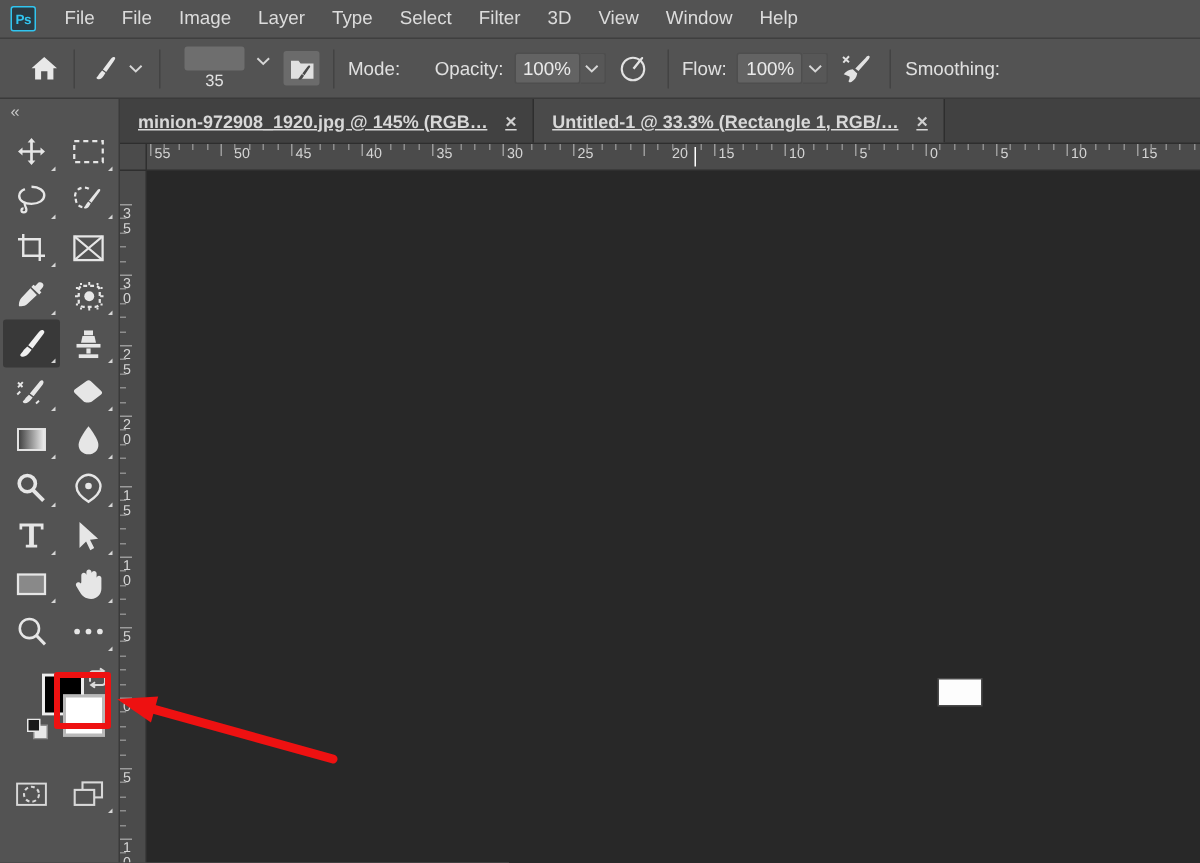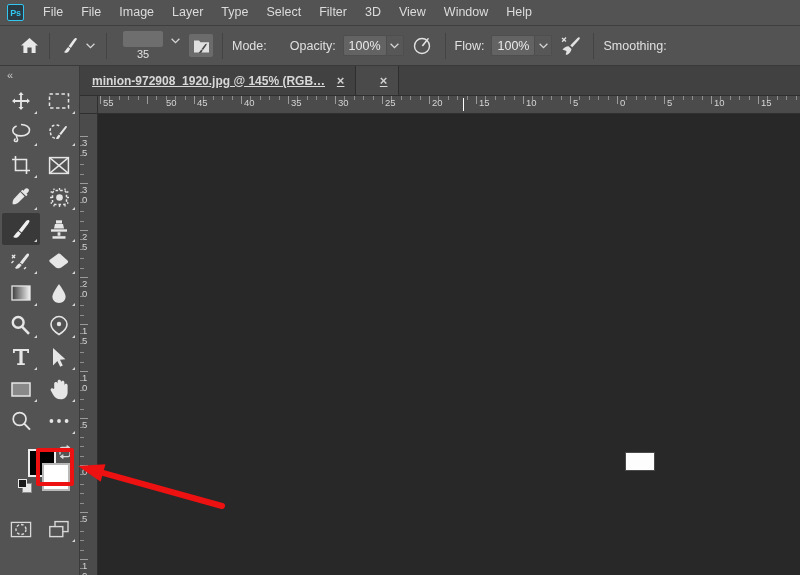--- a/index.html
+++ b/index.html
@@ -517,34 +517,35 @@
       </div>
     </div>
   </div>
 
   <div class="tabbar">
     <div class="tab">
       <span class="tab-label">minion-972908_1920.jpg @ 145% (RGB…</span>
       <span class="tab-close">×</span>
     </div>
     <div class="tab active">
+      <span class="tab-label">Untitled-1 @ 33.3% (Rectangle 1, RGB/…</span>
       <span class="tab-close">×</span>
     </div>
   </div>
 
   <div class="ruler-corner"></div>
   <div class="ruler-h">
       <div class="rh-tick major" style="left: 2px;"></div>
       <div class="rh-num" style="left: 3px; text-align: center;">55</div>
       <div class="rh-tick minor" style="left: 11.4px;"></div>
       <div class="rh-tick minor" style="left: 20.8px;"></div>
       <div class="rh-tick minor" style="left: 30.2px;"></div>
       <div class="rh-tick minor" style="left: 39.6px;"></div>
       <div class="rh-tick major" style="left: 49px;"></div>
-      <div class="rh-num" style="left: 66px;">50</div>
+      <div class="rh-num" style="left: 56px;">50</div>
       <div class="rh-tick minor" style="left: 58.4px;"></div>
       <div class="rh-tick minor" style="left: 67.8px;"></div>
       <div class="rh-tick minor" style="left: 77.2px;"></div>
       <div class="rh-tick minor" style="left: 86.6px;"></div>
       <div class="rh-tick major" style="left: 96px;"></div>
       <div class="rh-num" style="left: 97px;">45</div>
       <div class="rh-tick minor" style="left: 105.4px;"></div>
       <div class="rh-tick minor" style="left: 114.8px;"></div>
       <div class="rh-tick minor" style="left: 124.2px;"></div>
       <div class="rh-tick minor" style="left: 133.6px;"></div>
@@ -566,21 +567,21 @@
       <div class="rh-tick minor" style="left: 255.8px;"></div>
       <div class="rh-tick minor" style="left: 265.2px;"></div>
       <div class="rh-tick minor" style="left: 274.6px;"></div>
       <div class="rh-tick major" style="left: 284px;"></div>
       <div class="rh-num" style="left: 285px;">25</div>
       <div class="rh-tick minor" style="left: 293.4px;"></div>
       <div class="rh-tick minor" style="left: 302.8px;"></div>
       <div class="rh-tick minor" style="left: 312.2px;"></div>
       <div class="rh-tick minor" style="left: 321.6px;"></div>
       <div class="rh-tick major" style="left: 331px;"></div>
-      <div class="rh-num" style="left: 332px;">20</div>
+      <div class="rh-num" style="left: 348px;">20</div>
       <div class="rh-tick minor" style="left: 340.4px;"></div>
       <div class="rh-tick minor" style="left: 349.8px;"></div>
       <div class="rh-tick minor" style="left: 359.2px;"></div>
       <div class="rh-tick minor" style="left: 368.6px;"></div>
       <div class="rh-tick major" style="left: 378px;"></div>
       <div class="rh-num" style="left: 379px;">15</div>
       <div class="rh-tick minor" style="left: 387.4px;"></div>
       <div class="rh-tick minor" style="left: 396.8px;"></div>
       <div class="rh-tick minor" style="left: 406.2px;"></div>
       <div class="rh-tick minor" style="left: 415.6px;"></div>

